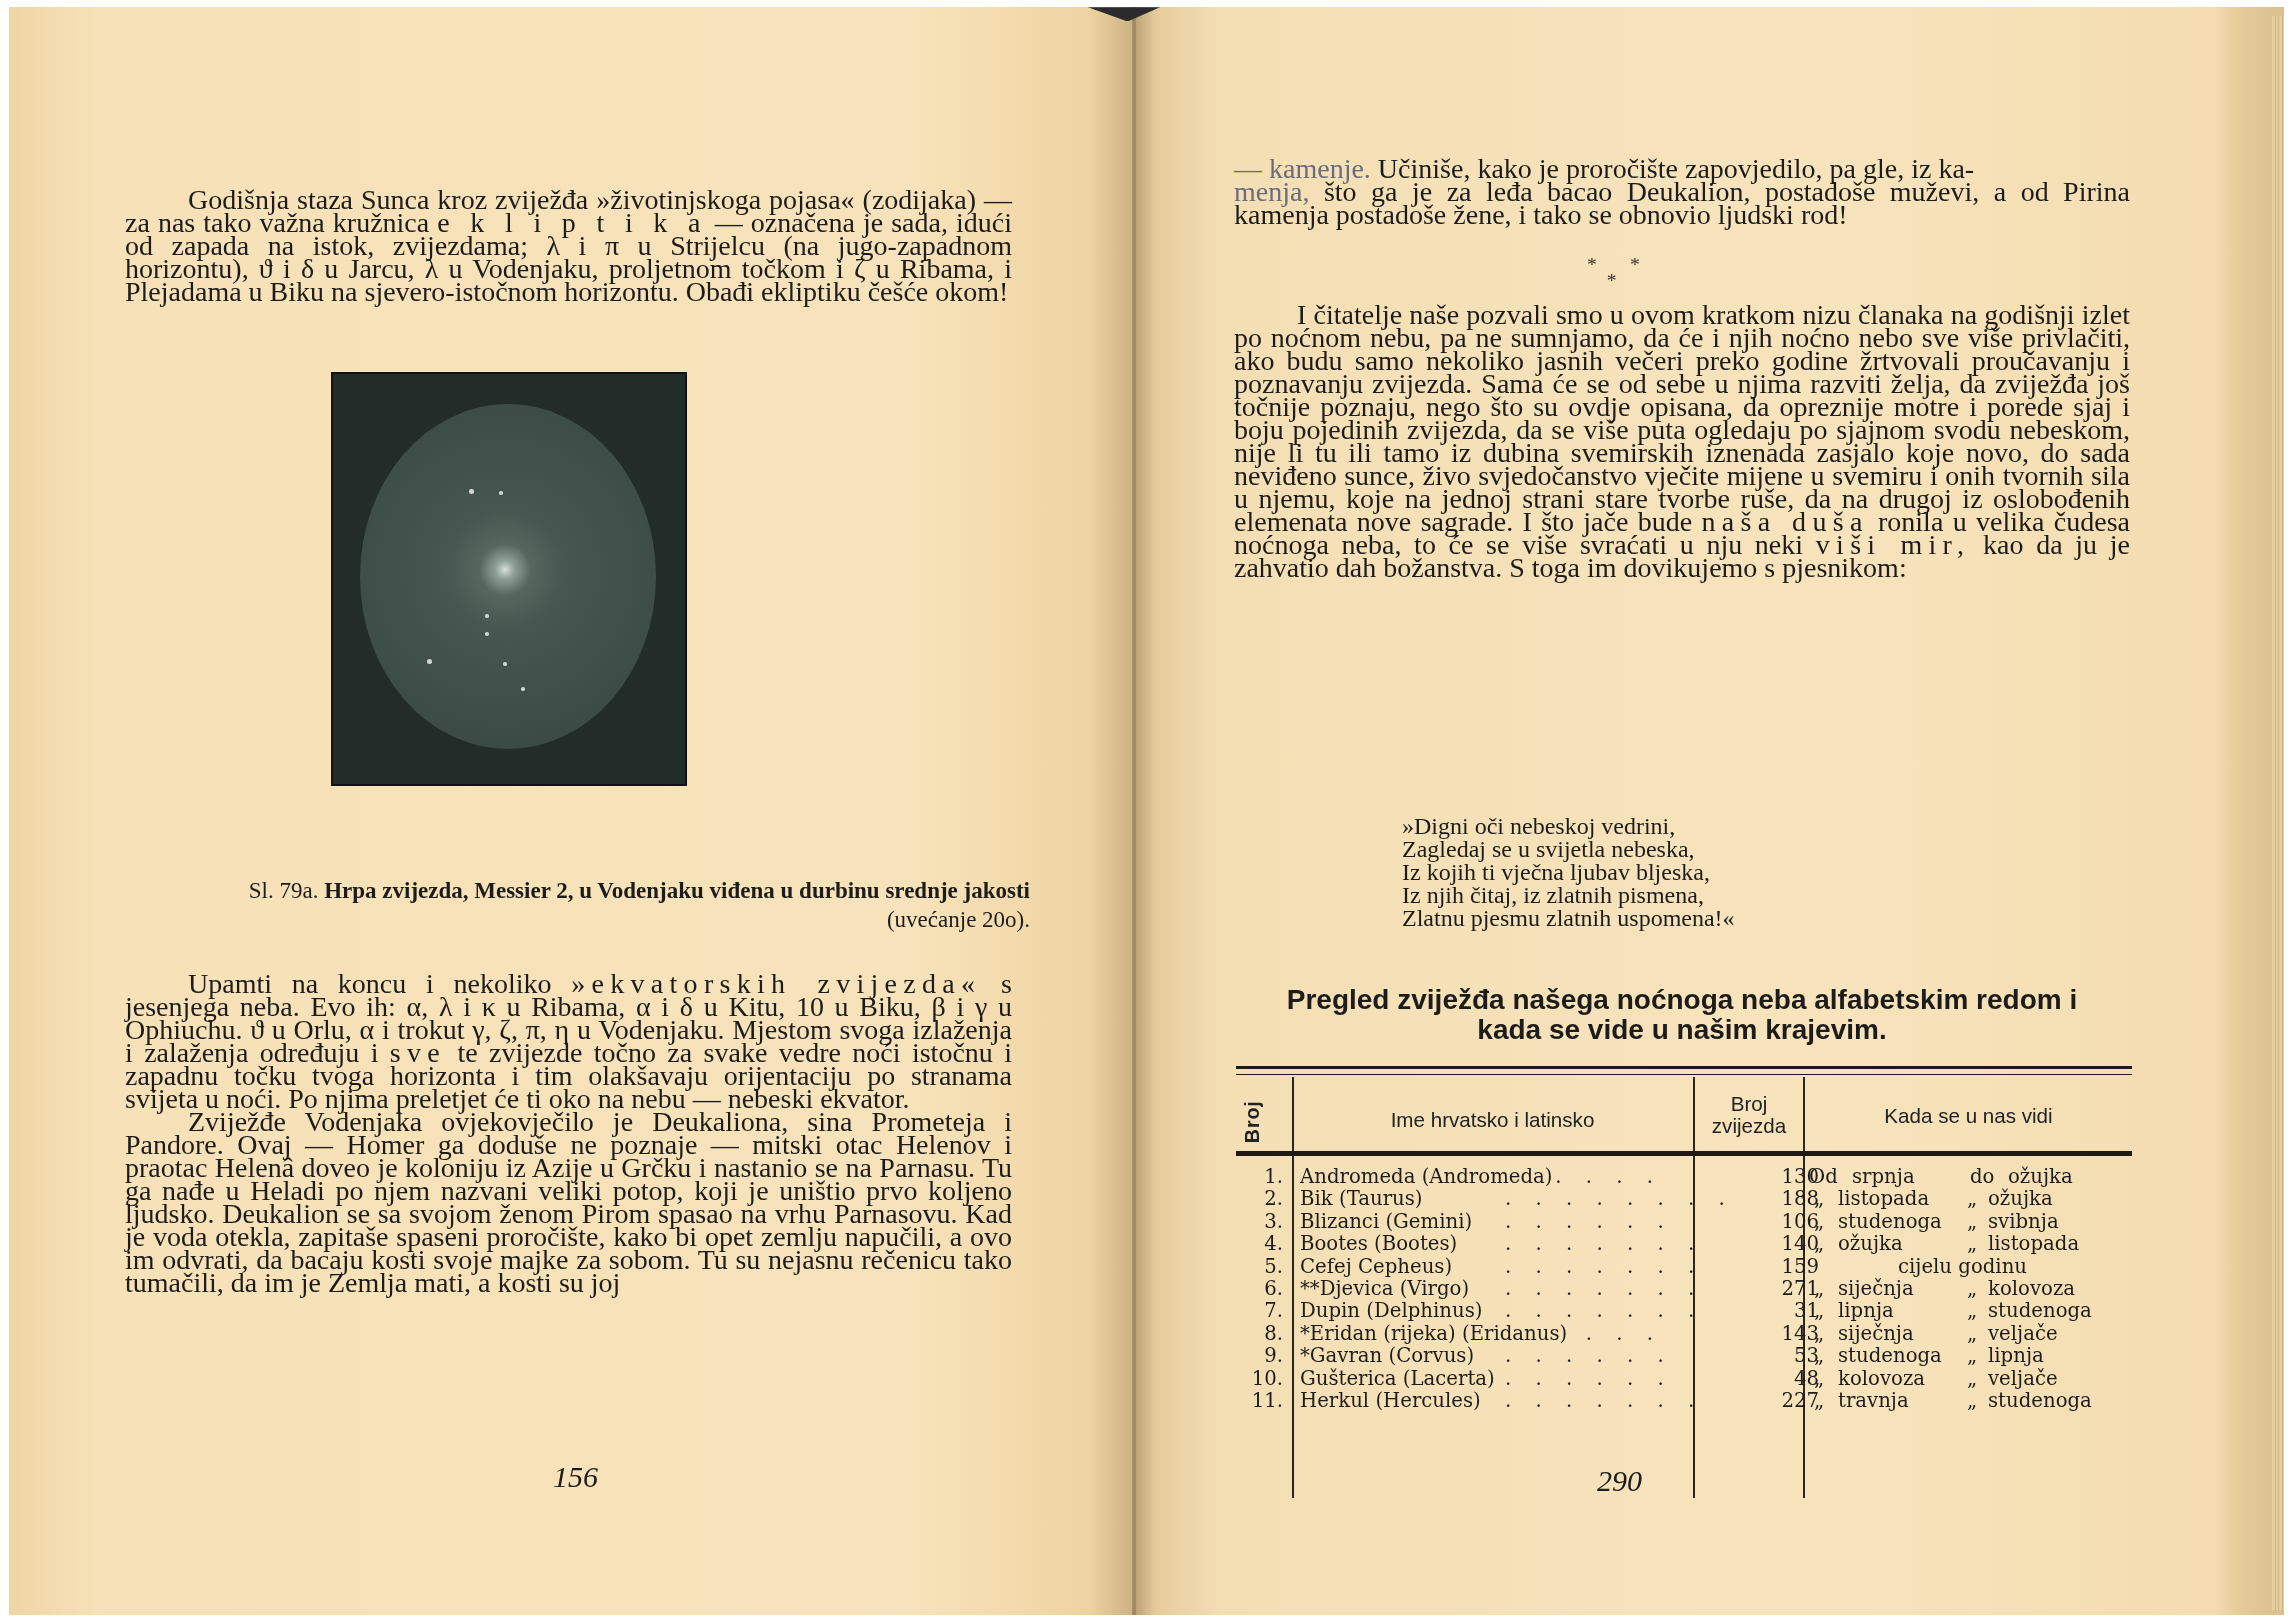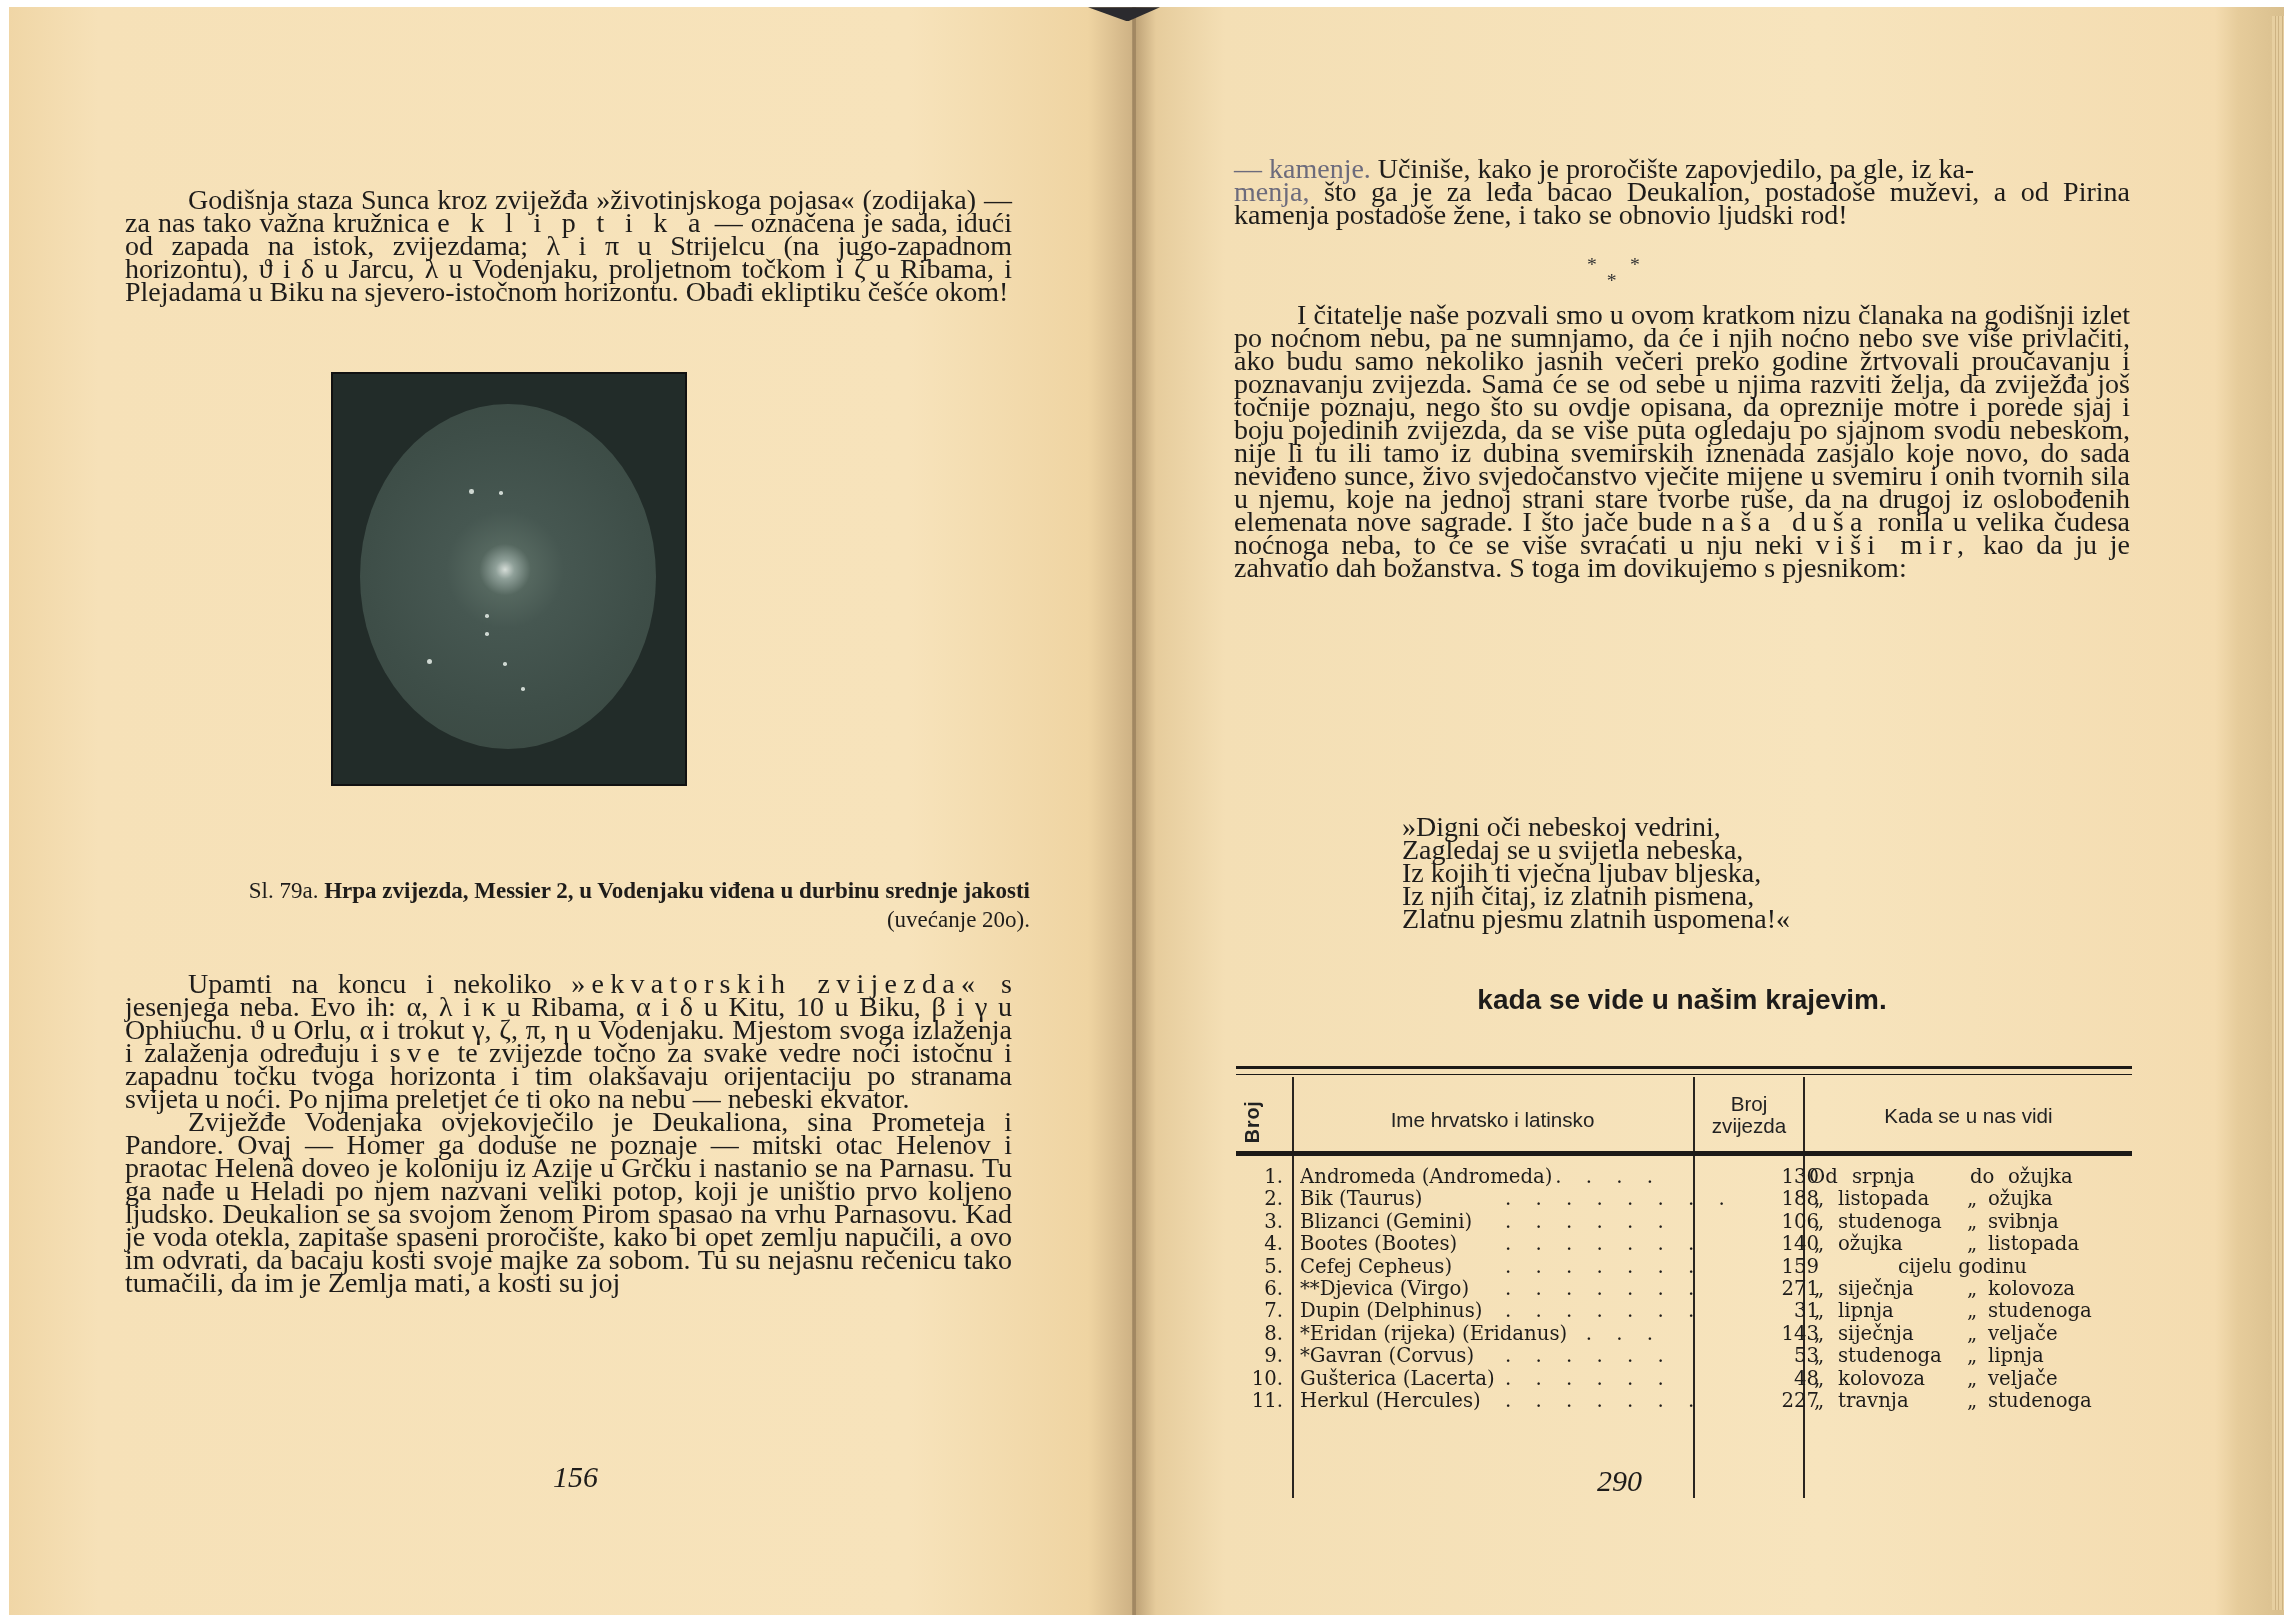--- a/index.html
+++ b/index.html
@@ -45,21 +45,21 @@
   #left-para2 { left:125px; top:972px; width:887px; }
   .page-num { position:absolute; font-style:italic; font-size:30px; }
   #left-page-num { left:553px; top:1460px; }
   #right-page-num { left:1597px; top:1464px; }
 
   #right-para1 { left:1234px; top:157px; width:896px; }
   .faded { color:#6c6b7c; }
   .asterisks { position:absolute; left:1587px; top:253px; width:107px; height:36px; font-size:19.7px; color:#333; }
   .asterisks span { position:absolute; }
   #right-para2 { left:1234px; top:303px; width:896px; }
-  .poem { position:absolute; left:1402px; top:815px; font-size:28px; line-height:23px; }
+  .poem { position:absolute; left:1402px; top:815px; font-size:24px; line-height:23px; }
   .poem div { white-space:nowrap; }
 
   .table-title { position:absolute; left:1234px; top:985px; width:896px; text-align:center;
     font-family:"Liberation Sans","DejaVu Sans",sans-serif; font-weight:bold; font-size:28px; line-height:29.6px; }
   .tbl { position:absolute; left:1236px; top:1066px; width:896px; font-family:"Liberation Sans","DejaVu Sans",sans-serif; }
   .rule-double { position:absolute; left:0; width:896px; height:9px; border-top:3.6px solid #1d1a17; border-bottom:1.8px solid #1d1a17; box-sizing:border-box; }
   .rule-thick { position:absolute; left:0; width:896px; height:4.5px; background:#1d1a17; }
   .vline { position:absolute; width:1.8px; background:#2a2520; }
   .th { position:absolute; font-family:"Liberation Sans","DejaVu Sans",sans-serif; font-size:20.6px; line-height:21.5px; text-align:center; color:#222; }
   .th-rot { position:absolute; left:-5.4px; top:45px; transform:rotate(-90deg); font-weight:bold; font-size:19.7px; letter-spacing:0.9px; }
@@ -132,20 +132,21 @@
 
 <div class="poem">
   <div>»Digni oči nebeskoj vedrini,</div>
   <div>Zagledaj se u svijetla nebeska,</div>
   <div>Iz kojih ti vječna ljubav bljeska,</div>
   <div>Iz njih čitaj, iz zlatnih pismena,</div>
   <div>Zlatnu pjesmu zlatnih uspomena!«</div>
 </div>
 
 <div class="table-title">
+  <div>Pregled zviježđa našega noćnoga neba alfabetskim redom i</div>
   <div>kada se vide u našim krajevim.</div>
 </div>
 
 <div class="tbl">
   <div class="rule-double" style="top:0"></div>
   <div class="vline" style="left:56px;top:10.7px;height:421px"></div>
   <div class="vline" style="left:457px;top:10.7px;height:421px"></div>
   <div class="vline" style="left:567px;top:10.7px;height:421px"></div>
   <div class="th th-rot">Broj</div>
   <div class="th" style="left:57px;top:43px;width:399px">Ime hrvatsko i latinsko</div>

